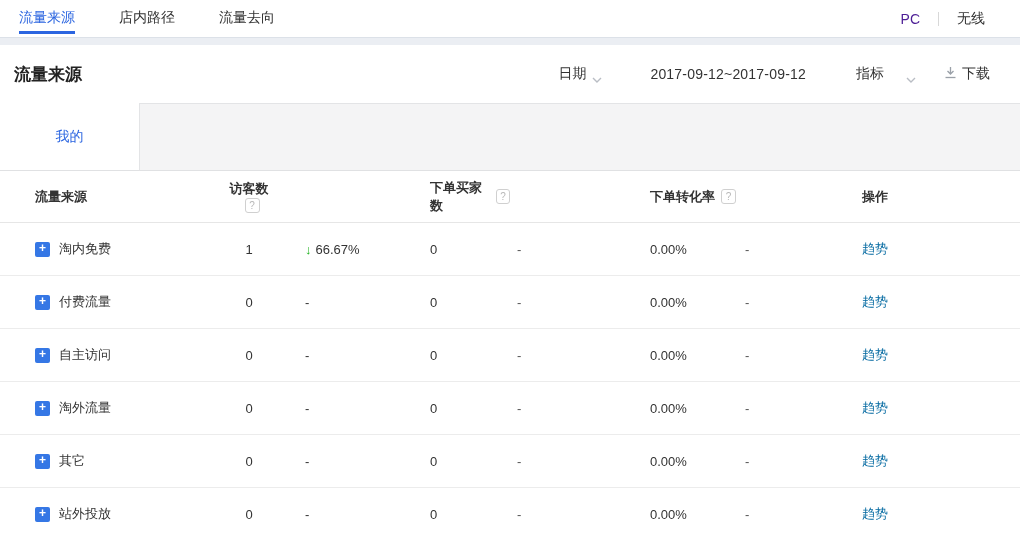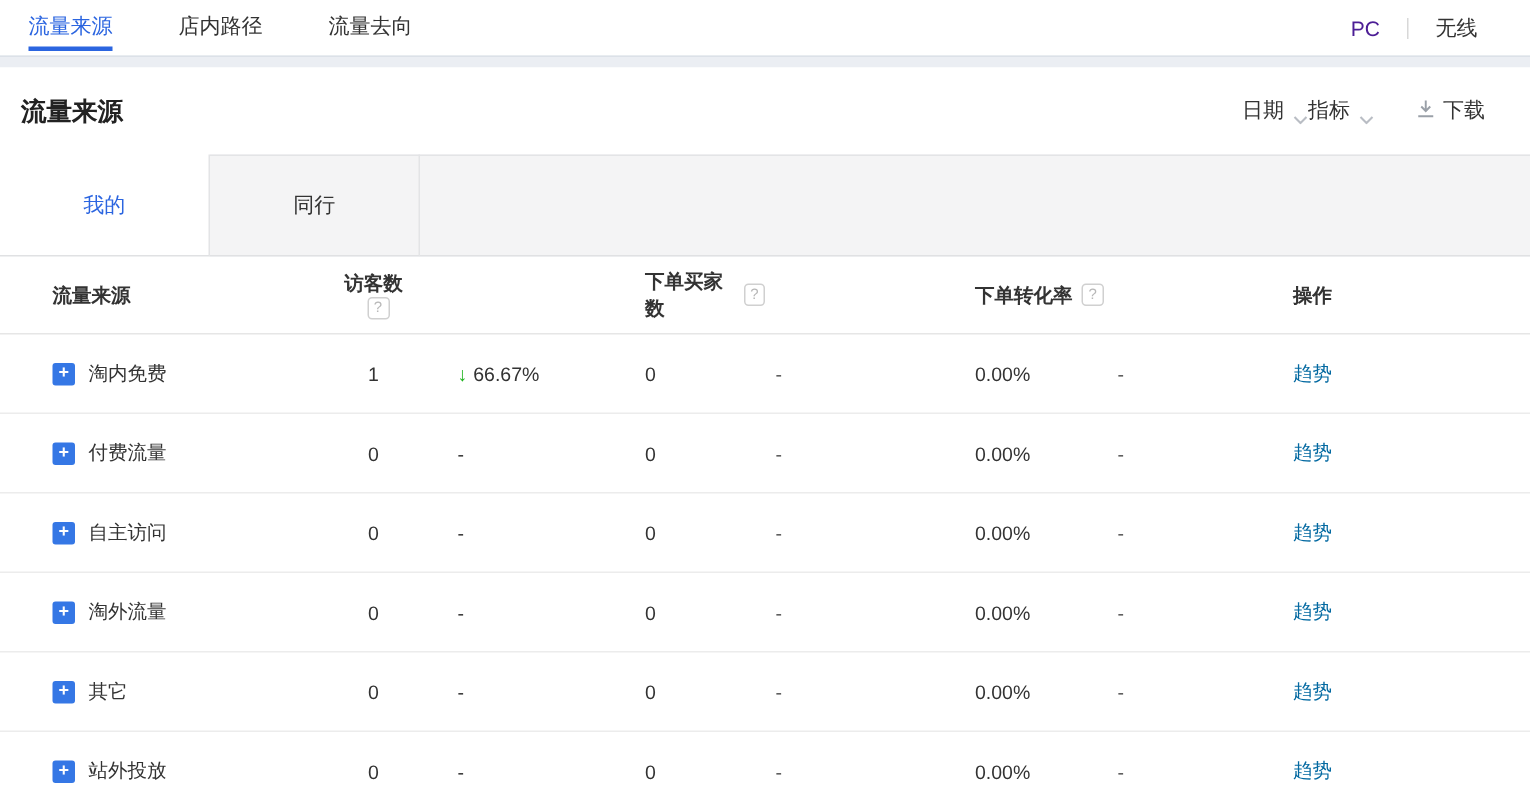--- a/index.html
+++ b/index.html
@@ -18,21 +18,21 @@
   .gapstrip { height:8px; background:#ebeef3; border-top:1px solid #dce1e8; }
 
   
   .panel-header { height:58px; background:#fff; display:flex; align-items:center; padding:0 30px 0 14px; }
   .panel-title { font-size:17px; font-weight:bold; color:#222; }
   .header-controls { margin-left:auto; display:flex; align-items:center; font-size:14px; }
   .dropdown { display:flex; align-items:flex-end; cursor:pointer; color:#333; }
   .caret { width:10px; height:6px; margin-left:6px; display:inline-block; }
   .caret svg { display:block; }
   .date-range { margin:0 50px 0 48px; color:#333; letter-spacing:.2px; }
-  .metric-dd { margin-right:28px; }
+  .metric-dd { margin-right:28px;gap:16px; }
   .download { display:flex; align-items:center; cursor:pointer; color:#333; }
   .dl-icon { margin-right:5px; display:inline-block; }
 
   
   .tabstrip { height:68px; display:flex; background:#fff; }
   .subtab { width:140px; display:flex; align-items:center; justify-content:center; font-size:14px; cursor:pointer; }
   .subtab.active { background:#fff; color:#2b65e0; border-right:1px solid #e3e4e6; border-bottom:1px solid #e0e1e3; }
   .subtab.inactive { background:#f4f4f5; color:#333; border-top:1px solid #e3e4e6; border-right:1px solid #e3e4e6; border-bottom:1px solid #e0e1e3; }
   .tab-filler { flex:1; background:#f4f4f5; border-top:1px solid #e3e4e6; border-bottom:1px solid #e0e1e3; }
 
@@ -77,20 +77,21 @@
   <div class="panel-title">流量来源</div>
   <div class="header-controls">
     <div class="dropdown">
       <span>日期</span>
       <span class="caret">
         <svg width="10" height="6" viewBox="0 0 10 6">
             <path d="M1 1 L5 5 L9 1" fill="none" stroke="#b9bdc4" stroke-width="1.4"></path>
           </svg>
       </span>
     </div>
+    <div class="date-range">2017-09-12~2017-09-12</div>
     <div class="dropdown metric-dd">
       <span>指标</span>
       <span class="caret">
         <svg width="10" height="6" viewBox="0 0 10 6">
             <path d="M1 1 L5 5 L9 1" fill="none" stroke="#b9bdc4" stroke-width="1.4"></path>
           </svg>
       </span>
     </div>
     <div class="download">
       <span class="dl-icon">
@@ -99,21 +100,20 @@
             <path d="M1.5 11.5 L11.5 11.5" stroke="#9aa0a8" stroke-width="1.3"></path>
           </svg>
       </span>
       <span>下载</span>
     </div>
   </div>
 </div>
 
 <div class="tabstrip">
   <div class="subtab active">我的</div>
-  <div class="subtab inactive">同行</div>
   <div class="tab-filler"></div>
 </div>
 
 <div class="table">
   <div class="tr thead">
     <div class="td c1">流量来源</div>
     <div class="td c2">
       <span>访客数</span>
       <span class="help">?</span>
     </div>

